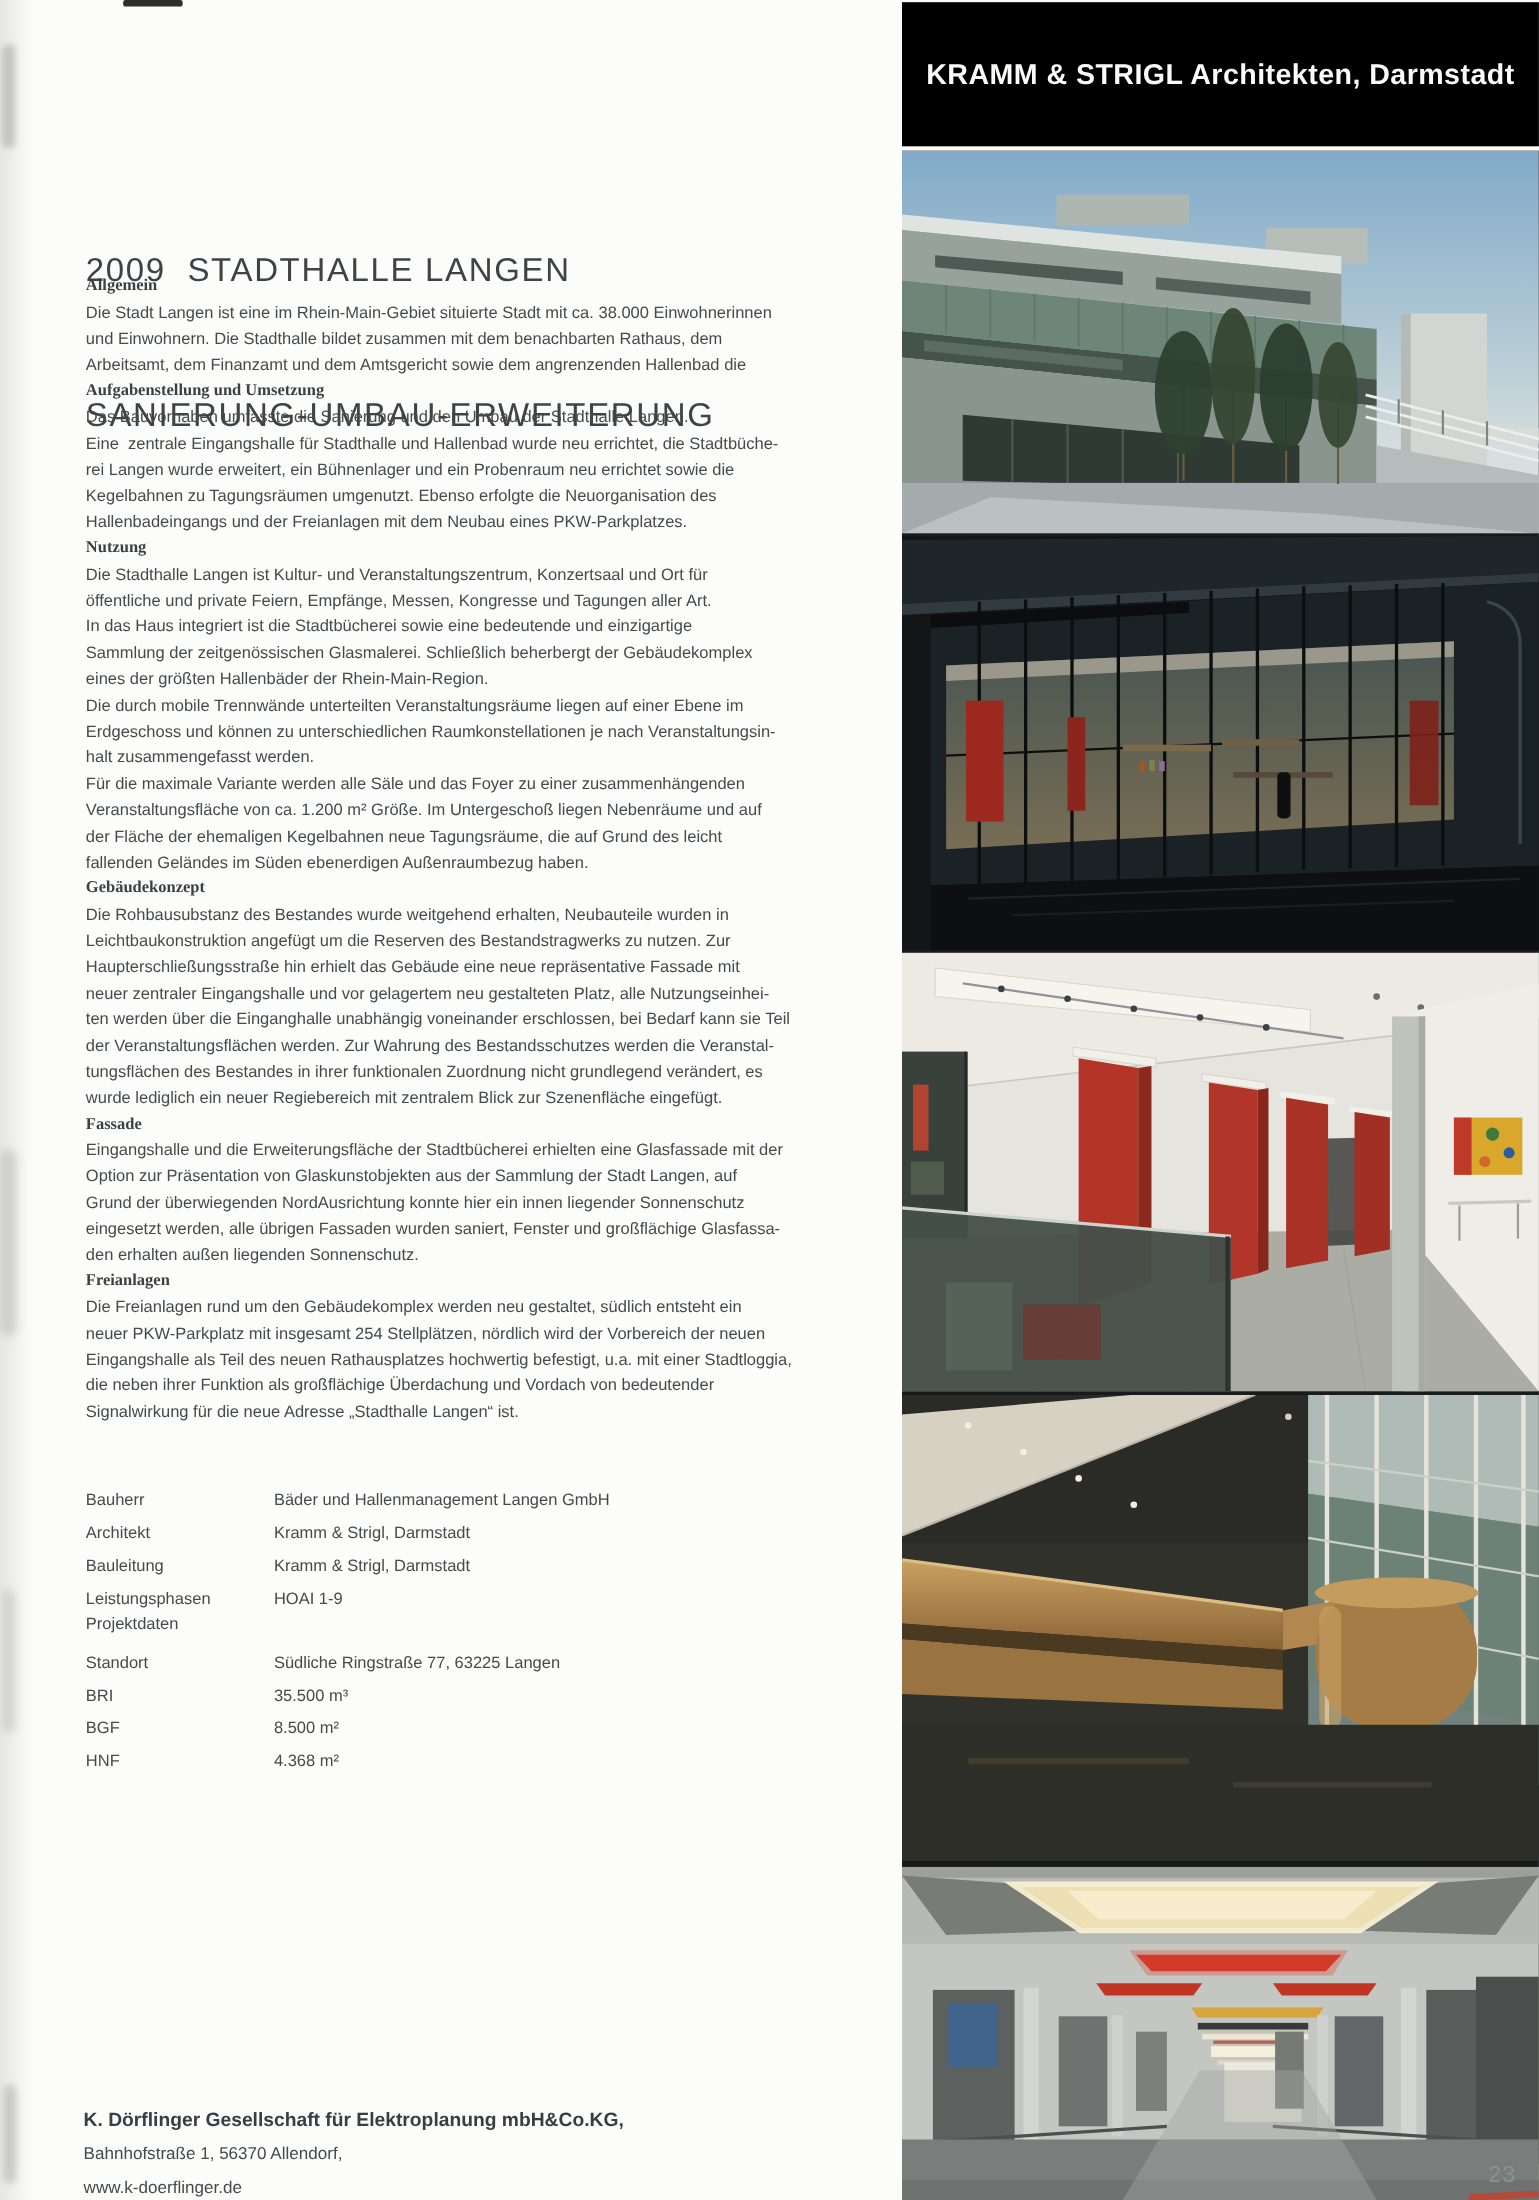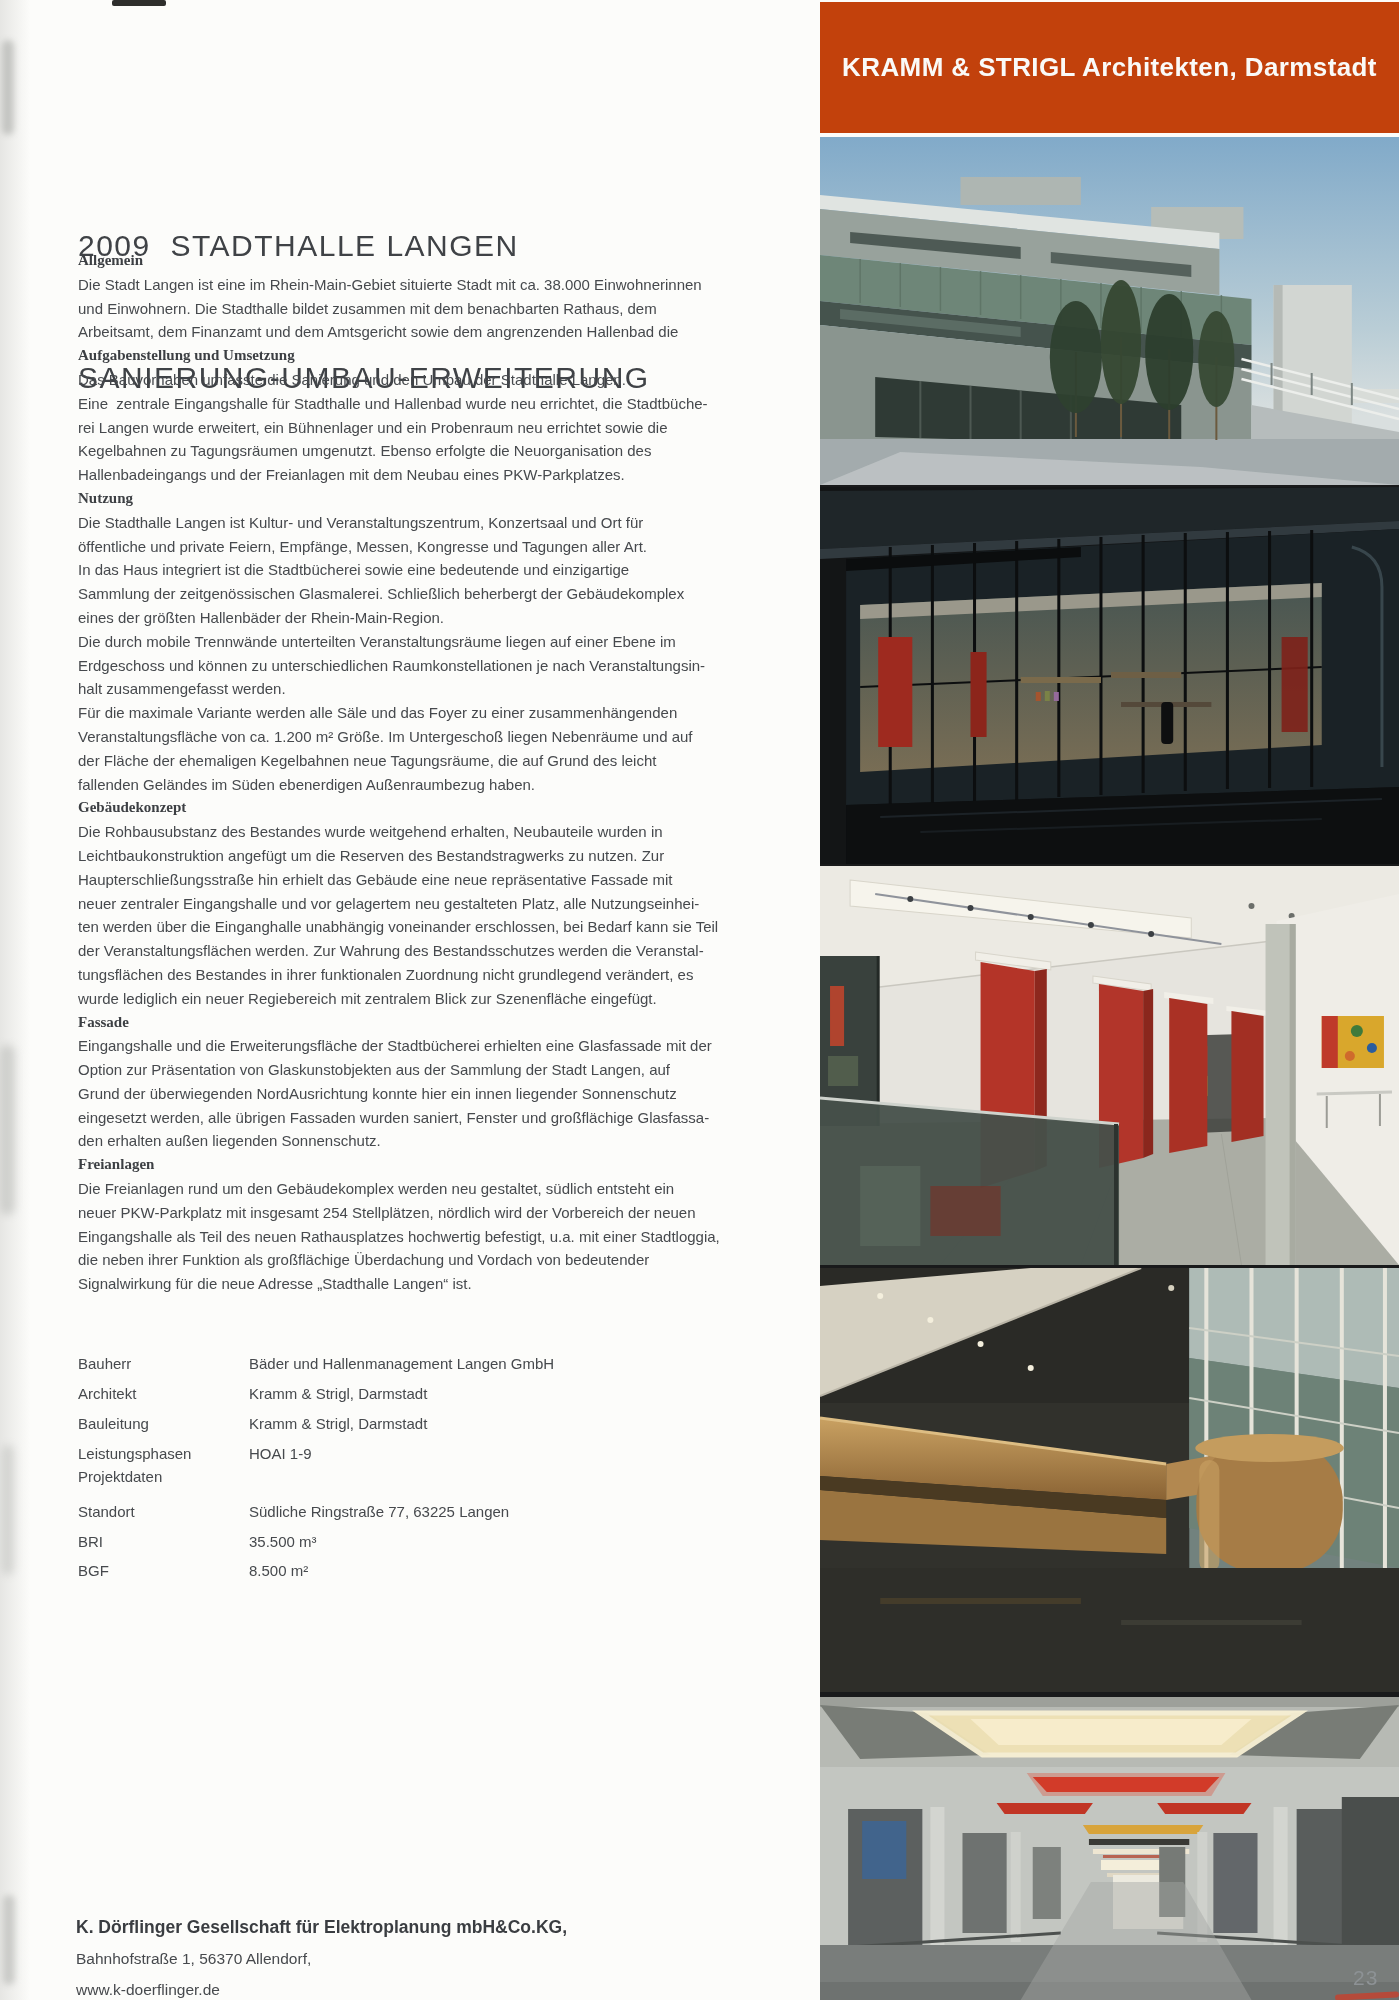--- a/index.html
+++ b/index.html
@@ -28,21 +28,21 @@
   .pdata-h{position:absolute;left:78px;top:1468px;font-size:15px;}
   .pdata{top:1497px;line-height:29.5px;}
   .frow{display:flex;}
   .flabel{width:171px;flex:0 0 171px;}
   .fvalue{white-space:pre;}
   .footer{position:absolute;left:76px;top:1912px;font-size:15.5px;line-height:31px;}
   .footer .f1{font-weight:bold;font-size:17.5px;color:#3a3d41;}
   
   .banner{
     position:absolute;left:820px;top:2px;width:579px;height:131px;
-    background:#c2410c;display:flex;align-items:center;justify-content:center;
+    background:#000000;display:flex;align-items:center;justify-content:center;
   }
   .banner-text{color:#fafaf8;font-size:26px;font-weight:bold;letter-spacing:.4px;white-space:pre;}
   .photo-strip-bg{position:absolute;left:820px;top:137px;width:579px;height:1863px;background:#191a1b;}
   .photo{position:absolute;left:820px;width:579px;overflow:hidden;}
   .photo svg{display:block;width:100%;height:100%;}
   #p1{top:137px;height:348px;}
   #p2{top:487px;height:377px;}
   #p3{top:866px;height:399px;}
   #p4{top:1268px;height:424px;}
   #p5{top:1697px;height:303px;}
@@ -168,20 +168,24 @@
       <span class="flabel">Standort</span>
       <span class="fvalue">Südliche Ringstraße 77, 63225 Langen</span>
     </div>
     <div class="frow">
       <span class="flabel">BRI</span>
       <span class="fvalue">35.500 m³</span>
     </div>
     <div class="frow">
       <span class="flabel">BGF</span>
       <span class="fvalue">8.500 m²</span>
+    </div>
+    <div class="frow">
+      <span class="flabel">HNF</span>
+      <span class="fvalue">4.368 m²</span>
     </div>
   </div>
 
   <div class="footer">
     <div class="f1">K. Dörflinger Gesellschaft für Elektroplanung mbH&amp;Co.KG,</div>
     <div>Bahnhofstraße 1, 56370 Allendorf,</div>
     <div>www.k-doerflinger.de</div>
   </div>
 
   <div class="banner">

